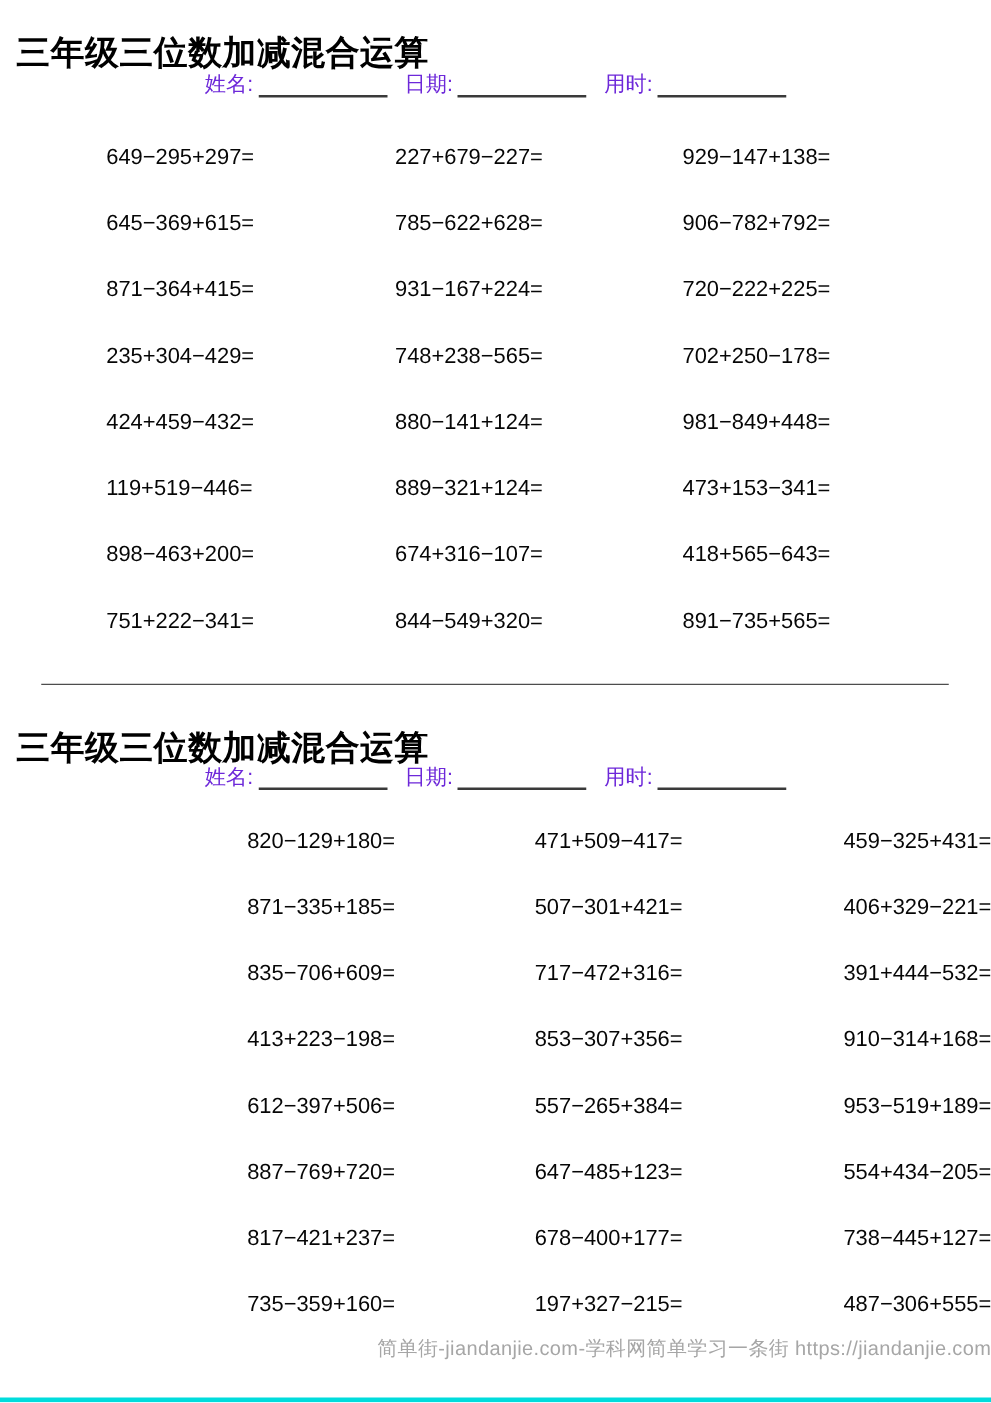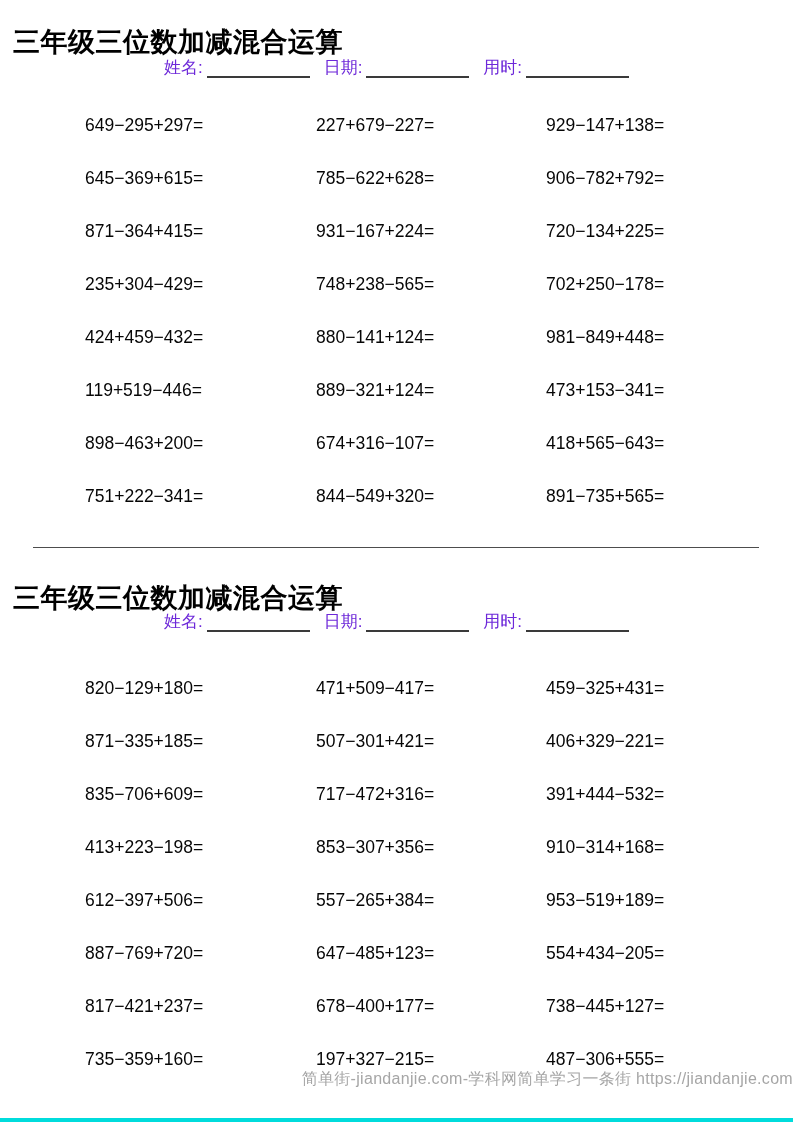--- a/index.html
+++ b/index.html
@@ -46,21 +46,21 @@
   }
   .grid {
     position: absolute;
     left: 85px;
     width: 708px;
     display: grid;
     grid-template-columns: 231px 230px auto;
     grid-auto-rows: 53px;
   }
   #grid1 { top: 87px; margin-top: 28px; }
-  #grid2 { top: 678px; }
+  #grid2 { top: 662px; text-align: right; }
   .problem {
     font-size: 17.5px;
     color: #060606;
     line-height: 20px;
     white-space: nowrap;
   }
   .divider {
     position: absolute;
     top: 547px;
     left: 33px;
@@ -117,21 +117,21 @@
 
   <div class="grid" id="grid1">
       <div class="problem">649−295+297=</div>
       <div class="problem">227+679−227=</div>
       <div class="problem">929−147+138=</div>
       <div class="problem">645−369+615=</div>
       <div class="problem">785−622+628=</div>
       <div class="problem">906−782+792=</div>
       <div class="problem">871−364+415=</div>
       <div class="problem">931−167+224=</div>
-      <div class="problem">720−134+225=</div>
+      <div class="problem">720−222+225=</div>
       <div class="problem">235+304−429=</div>
       <div class="problem">748+238−565=</div>
       <div class="problem">702+250−178=</div>
       <div class="problem">424+459−432=</div>
       <div class="problem">880−141+124=</div>
       <div class="problem">981−849+448=</div>
       <div class="problem">119+519−446=</div>
       <div class="problem">889−321+124=</div>
       <div class="problem">473+153−341=</div>
       <div class="problem">898−463+200=</div>

